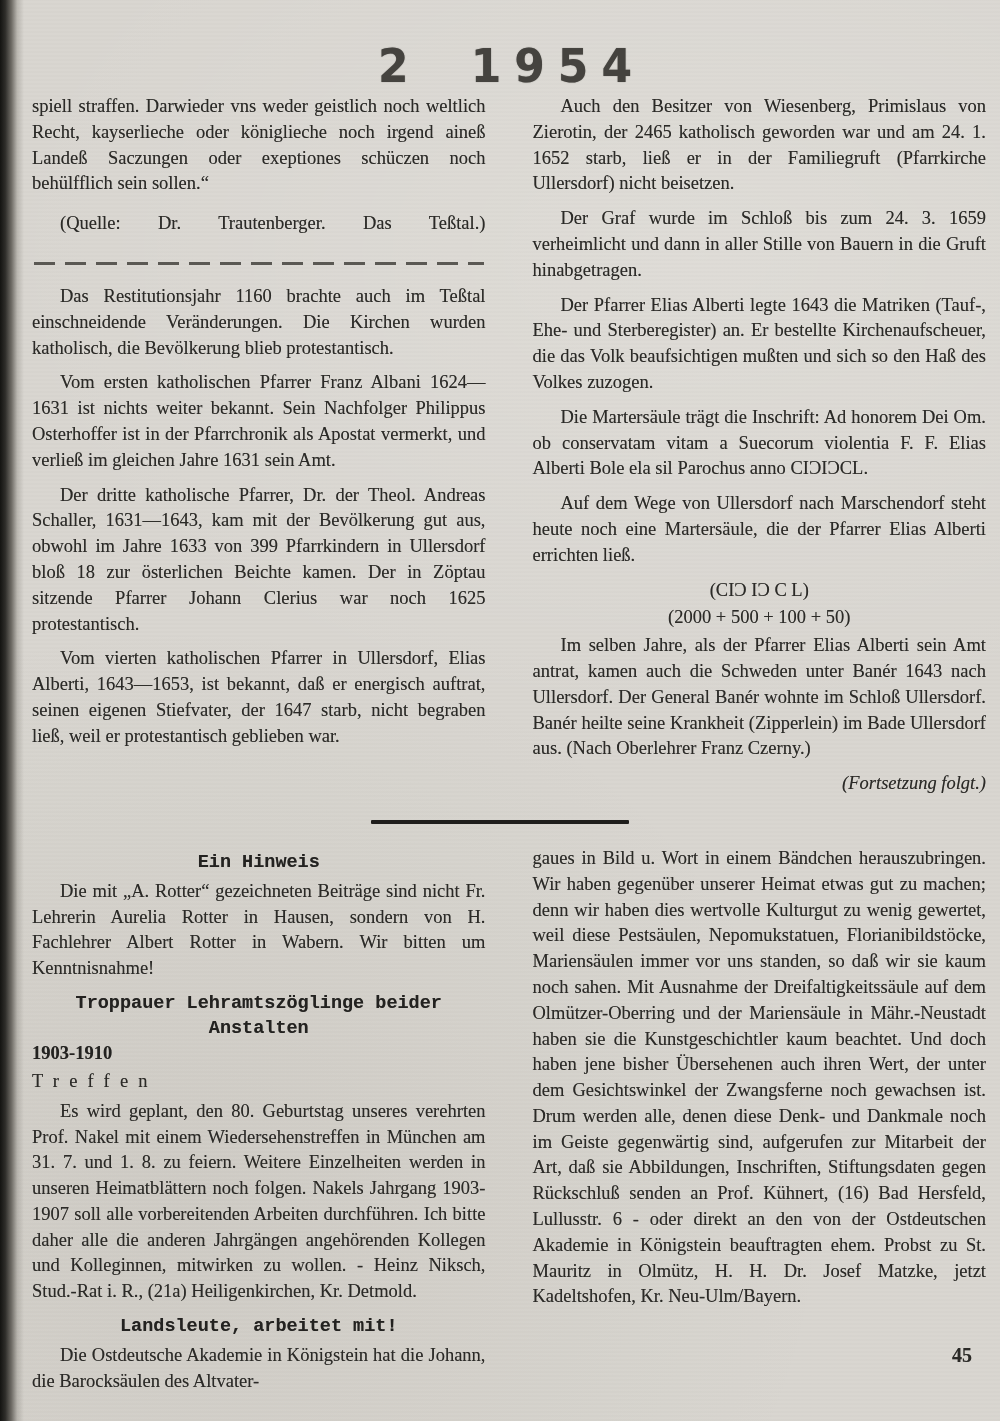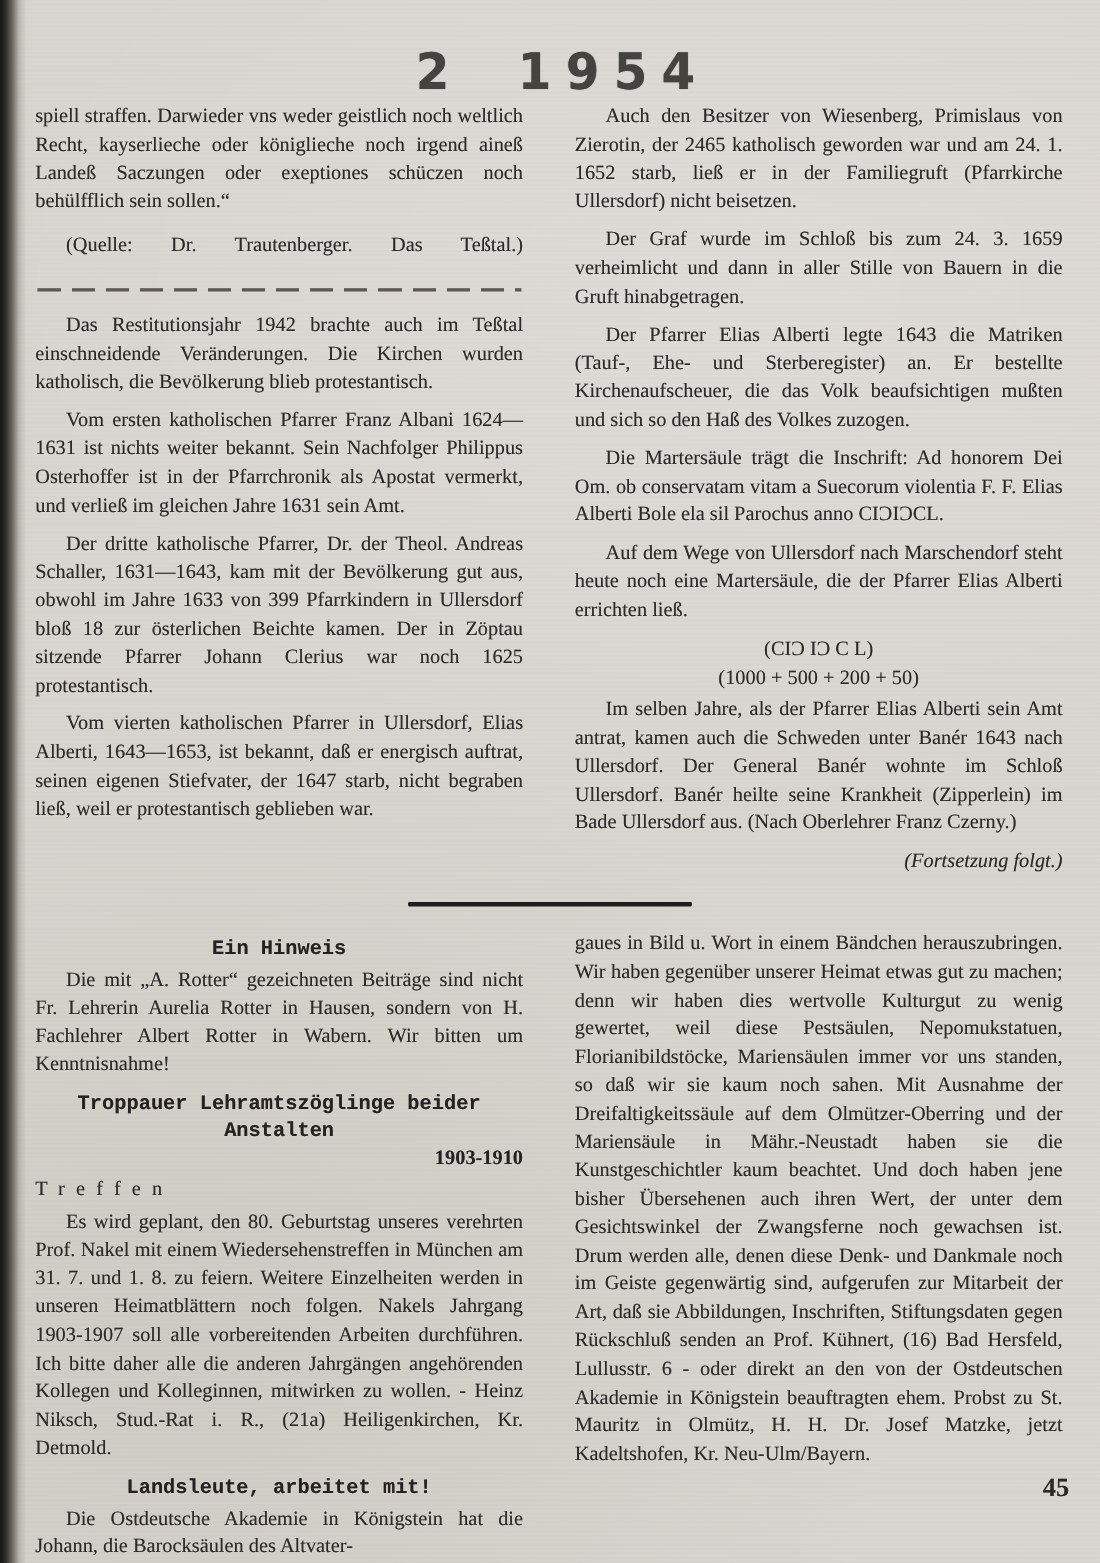--- a/index.html
+++ b/index.html
@@ -34,21 +34,21 @@
     font-weight:700;font-size:44px;line-height:1;
     color:#45433f;
     filter:blur(.5px);
     transform:scaleY(1.04);
     text-shadow:0 0 1px rgba(60,58,54,.6);
   }
   .stamp.year{letter-spacing:13px;}
   .cols{
     display:grid;grid-template-columns:1fr 1fr;
     column-gap:47px;
-    padding:6px 34px 0 32px;
+    padding:6px 14px 0 32px;
     align-items:start;
   }
   p{
     margin:0 0 9px 0;
     font-size:18.5px;line-height:25.8px;
     text-align:justify;
     text-indent:28px;
     text-shadow:0 0 .5px rgba(43,42,39,.45);
   }
   p.noindent{text-indent:0;}
@@ -72,61 +72,61 @@
     margin:14px auto 16px auto;
     border-radius:1px;
   }
   .heading{
     font-weight:700;text-align:center;text-indent:0;
     margin:4px 0 3px 0;
     color:#232220;
     font-family:Liberation Mono, monospace;
   }
   .heading.two-line{margin-bottom:0;line-height:25px;}
-  .subline{font-weight:700;text-align:right;text-indent:0;margin:0 0 2px 0;line-height:25px;color:#232220;}
+  .subline{font-weight:700;text-align:left;text-indent:0;margin:0 0 2px 0;line-height:25px;color:#232220;}
   .spaced{
     text-align:left;text-indent:0;letter-spacing:.55em;
     margin:3px 0 4px 0;
   }
   .page-number{
     position:absolute;right:28px;bottom:54px;
-    font-weight:700;font-size:24px;
+    font-weight:700;font-size:20px;
     text-shadow:0 0 .5px rgba(43,42,39,.5);
   }
 </style>
 </head>
 <body>
 
 <div class="page">
   <div class="binding"></div>
 
   <div class="header-stamp">
     <span class="stamp">2</span>
     <span class="stamp year">1954</span>
   </div>
 
   <div class="cols">
     <div>
       <p class="noindent">spiell straffen. Darwieder vns weder geistlich noch weltlich Recht, kayserlieche oder königlieche noch irgend aineß Landeß Saczungen oder exeptiones schüczen noch behülfflich sein sollen.“</p>
       <p class="source">(Quelle: Dr. Trautenberger. Das Teßtal.)</p>
       <div class="dashed"></div>
-      <p>Das Restitutionsjahr 1942 brachte auch im Teßtal einschneidende Veränderungen. Die Kirchen wurden katholisch, die Bevölkerung blieb protestantisch.</p>
+      <p>Das Restitutionsjahr 1160 brachte auch im Teßtal einschneidende Veränderungen. Die Kirchen wurden katholisch, die Bevölkerung blieb protestantisch.</p>
       <p>Vom ersten katholischen Pfarrer Franz Albani 1624—1631 ist nichts weiter bekannt. Sein Nachfolger Philippus Osterhoffer ist in der Pfarrchronik als Apostat vermerkt, und verließ im gleichen Jahre 1631 sein Amt.</p>
       <p>Der dritte katholische Pfarrer, Dr. der Theol. Andreas Schaller, 1631—1643, kam mit der Bevölkerung gut aus, obwohl im Jahre 1633 von 399 Pfarrkindern in Ullersdorf bloß 18 zur österlichen Beichte kamen. Der in Zöptau sitzende Pfarrer Johann Clerius war noch 1625 protestantisch.</p>
       <p>Vom vierten katholischen Pfarrer in Ullersdorf, Elias Alberti, 1643—1653, ist bekannt, daß er energisch auftrat, seinen eigenen Stiefvater, der 1647 starb, nicht begraben ließ, weil er protestantisch geblieben war.</p>
     </div>
 
     <div>
       <p>Auch den Besitzer von Wiesenberg, Primislaus von Zierotin, der 2465 katholisch geworden war und am 24. 1. 1652 starb, ließ er in der Familiegruft (Pfarrkirche Ullersdorf) nicht beisetzen.</p>
       <p>Der Graf wurde im Schloß bis zum 24. 3. 1659 verheimlicht und dann in aller Stille von Bauern in die Gruft hinabgetragen.</p>
       <p>Der Pfarrer Elias Alberti legte 1643 die Matriken (Tauf-, Ehe- und Sterberegister) an. Er bestellte Kirchenaufscheuer, die das Volk beaufsichtigen mußten und sich so den Haß des Volkes zuzogen.</p>
       <p>Die Martersäule trägt die Inschrift: Ad honorem Dei Om. ob conservatam vitam a Suecorum violentia F. F. Elias Alberti Bole ela sil Parochus anno CIƆIƆCL.</p>
       <p>Auf dem Wege von Ullersdorf nach Marschendorf steht heute noch eine Martersäule, die der Pfarrer Elias Alberti errichten ließ.</p>
       <p class="center-line">(CIƆ IƆ C L)</p>
-      <p class="center-line">(1000 + 500 + 200 + 50)</p>
+      <p class="center-line">(2000 + 500 + 100 + 50)</p>
       <p>Im selben Jahre, als der Pfarrer Elias Alberti sein Amt antrat, kamen auch die Schweden unter Banér 1643 nach Ullersdorf. Der General Banér wohnte im Schloß Ullersdorf. Banér heilte seine Krankheit (Zipperlein) im Bade Ullersdorf aus. (Nach Oberlehrer Franz Czerny.)</p>
       <p class="continuation">(Fortsetzung folgt.)</p>
     </div>
   </div>
 
   <div class="section-rule"></div>
 
   <div class="cols">
     <div>
       <p class="heading">Ein Hinweis</p>

